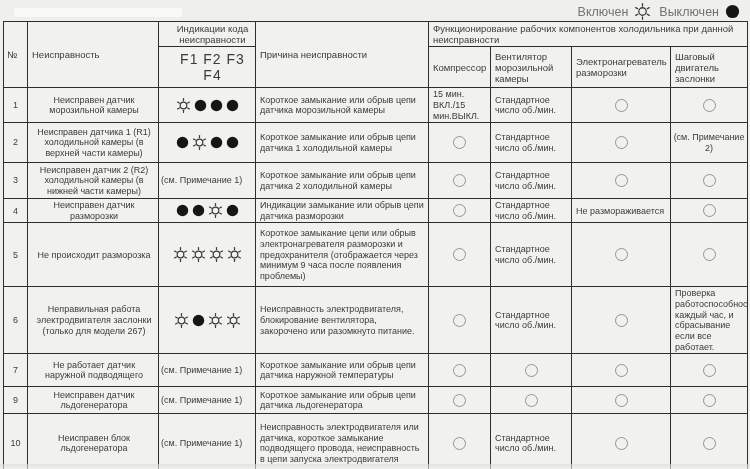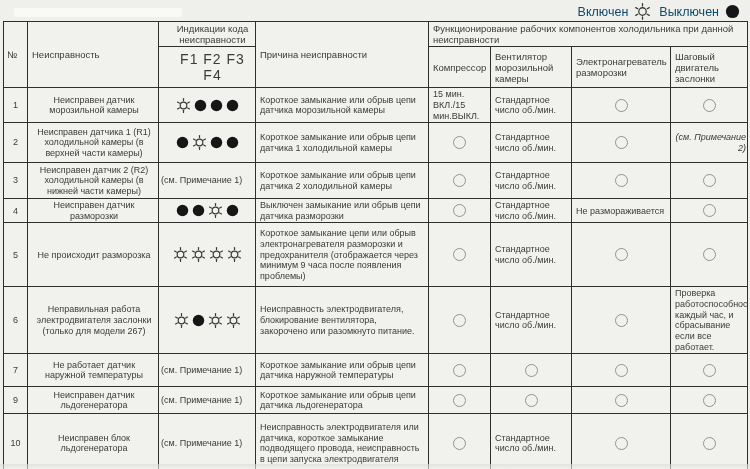--- a/index.html
+++ b/index.html
@@ -11,21 +11,21 @@
     position:relative;
     overflow:hidden;
   }
   .scan-artifact {
     position:absolute; left:14px; top:8px; width:168px; height:9px;
     background:#fbfbf9; opacity:.8; border-radius:2px;
   }
   .legend {
     position:absolute; top:3px; right:10px;
     display:flex; align-items:center; gap:8px;
-    font-size:12.5px; color:#0c4a6e;
+    font-size:12.5px; color:#737373;
   }
   .legend .lg-item { display:flex; align-items:center; gap:6px; }
   table.fault-table {
     position:absolute; left:3px; top:21px;
     width:744px;
     border-collapse:collapse; table-layout:fixed;
     background:#f1f2ee;
   }
   th, td {
     border:1.5px solid #2e2e2e;
@@ -39,21 +39,21 @@
   th.hd-num { text-align:left; padding-left:3px; }
   th.hd-code-group, th.hd-code-sub { text-align:center; padding-left:14px; }
   th.hd-code-sub { font-size:14px; letter-spacing:1px; }
   td.c-num { text-align:center; padding:0; }
   td.c-fault { text-align:center; padding-left:5px; }
   td.c-code { text-align:left; padding:1px 2px; }
   td.c-code .sym-row { display:flex; align-items:center; justify-content:center; gap:3px; }
   td.c-cause { text-align:left; padding-left:4px; }
   td.c-comp { text-align:left; padding-left:4px; }
   td.c-comp.is-circle { text-align:center; padding:0; }
-  td.c-comp.is-note { text-align:right; padding:1px 1px;font-style:italic; }
+  td.c-comp.is-note { text-align:center; padding:1px 1px; }
   .status-circle {
     display:inline-block; width:11px; height:11px;
     border:1.3px solid #929292; border-radius:50%;
     background:transparent; vertical-align:middle;
   }
   .sym { display:inline-block; vertical-align:middle; line-height:0; }
   .bottom-shade {
     position:absolute; left:0; right:0; top:464px; height:5px;
     background:linear-gradient(#d9dad5, #eff0ec);
     opacity:.6;
@@ -215,21 +215,21 @@
                   <line x1="4.46" y1="13.2" x2="2.03" y2="14.6"></line>
                   <line x1="15.54" y1="13.2" x2="17.97" y2="14.6"></line>
                   <line x1="10" y1="16.4" x2="10" y2="19.2"></line>
                 </g>
               </svg></span>
             <span class="sym"><svg width="13" height="13" viewBox="0 0 13 13">
                 <circle cx="6.5" cy="6.5" r="5.7" fill="#161616"></circle>
               </svg></span>
           </span>
         </td>
-        <td class="c-cause">Выключен замыкание или обрыв цепи датчика разморозки</td>
+        <td class="c-cause">Индикации замыкание или обрыв цепи датчика разморозки</td>
         <td class="c-comp is-circle"><span class="status-circle"></span></td>
         <td class="c-comp">Стандартное число об./мин.</td>
         <td class="c-comp">Не размораживается</td>
         <td class="c-comp is-circle"><span class="status-circle"></span></td>
       </tr>
       <tr style="height: 64px;">
         <td class="c-num">5</td>
         <td class="c-fault">Не происходит разморозка</td>
         <td class="c-code">
           <span class="sym-row">
@@ -329,21 +329,21 @@
           </span>
         </td>
         <td class="c-cause">Неисправность электродвигателя, блокирование вентилятора, закорочено  или разомкнуто питание.</td>
         <td class="c-comp is-circle"><span class="status-circle"></span></td>
         <td class="c-comp">Стандартное число об./мин.</td>
         <td class="c-comp is-circle"><span class="status-circle"></span></td>
         <td class="c-comp">Проверка работоспособности каждый час, и сбрасывание если все работает.</td>
       </tr>
       <tr style="height: 33px;">
         <td class="c-num">7</td>
-        <td class="c-fault">Не работает датчик наружной температуры</td>
+        <td class="c-fault">Не работает датчик наружной подводящего</td>
         <td class="c-code">(см. Примечание 1)</td>
         <td class="c-cause">Короткое замыкание или обрыв цепи датчика наружной температуры</td>
         <td class="c-comp is-circle"><span class="status-circle"></span></td>
         <td class="c-comp is-circle"><span class="status-circle"></span></td>
         <td class="c-comp is-circle"><span class="status-circle"></span></td>
         <td class="c-comp is-circle"><span class="status-circle"></span></td>
       </tr>
       <tr style="height: 27px;">
         <td class="c-num">9</td>
         <td class="c-fault">Неисправен датчик льдогенератора</td>

